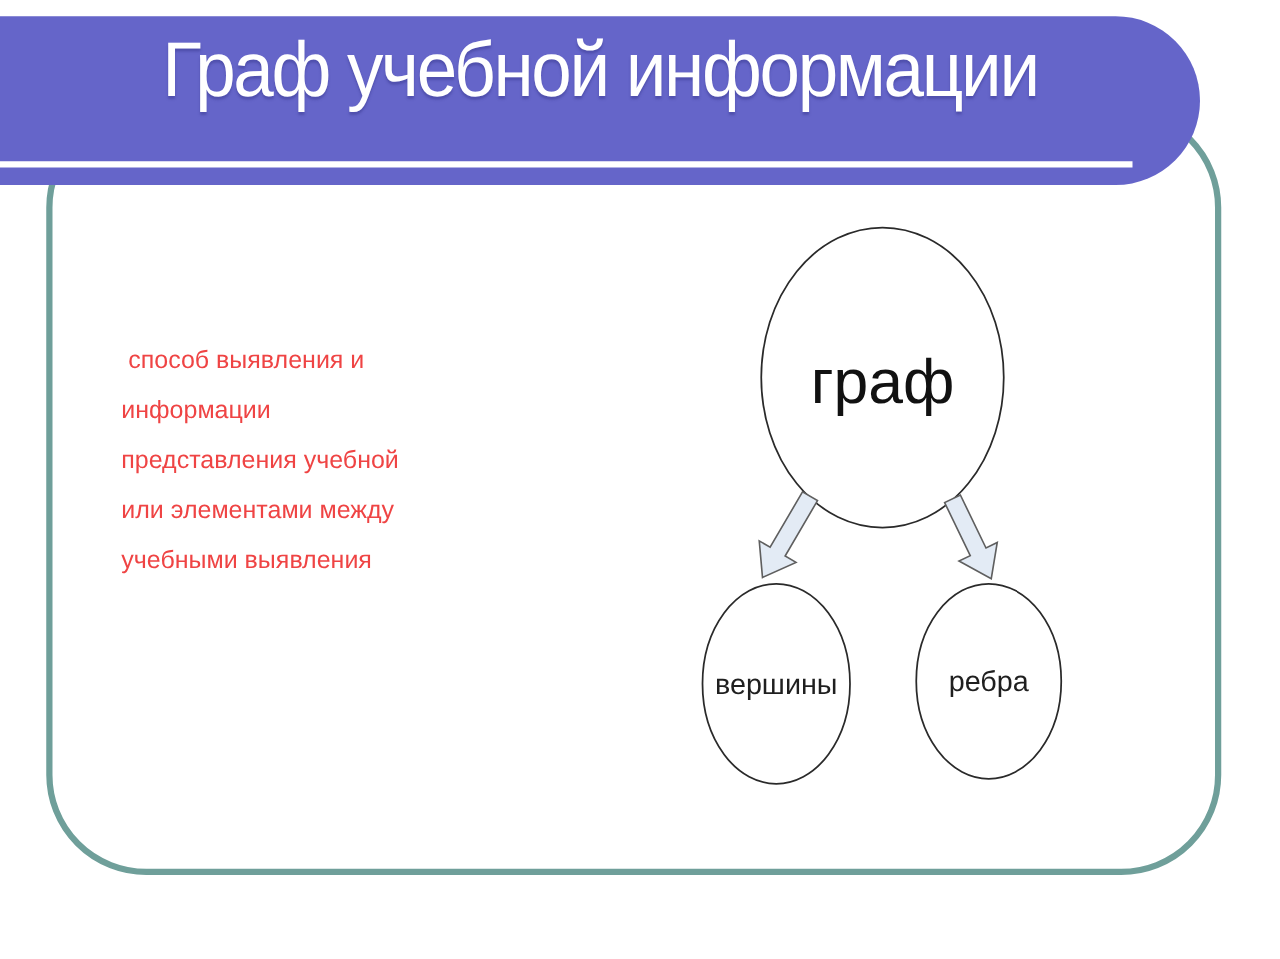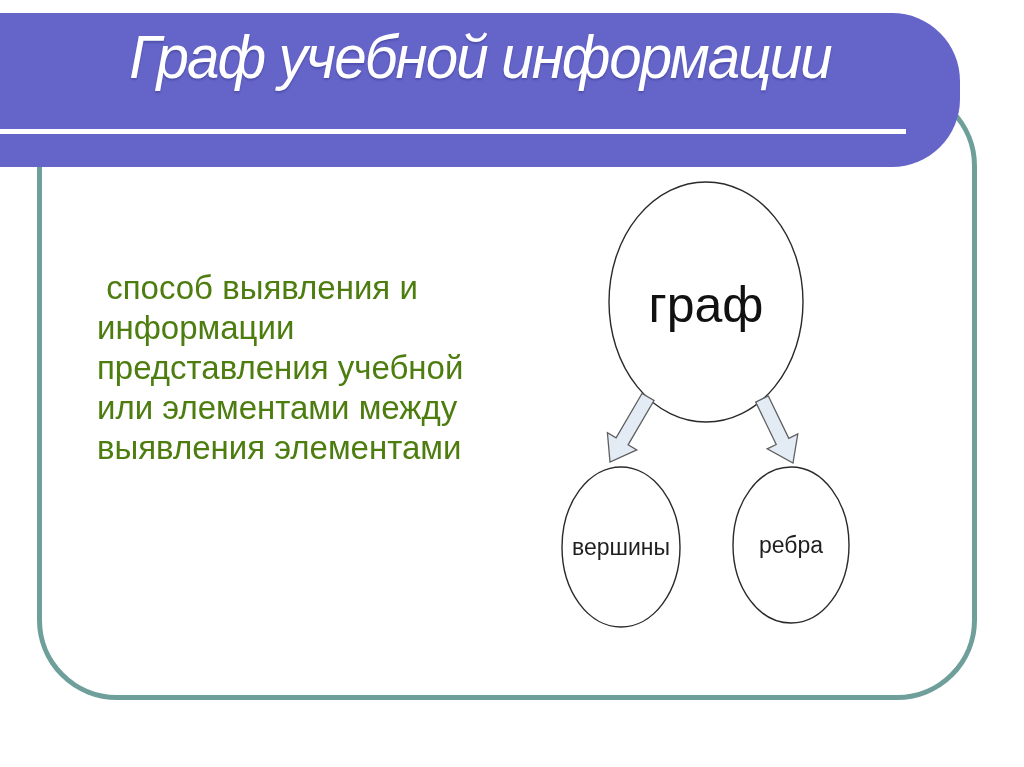--- a/index.html
+++ b/index.html
@@ -26,25 +26,24 @@
     border-radius: 80px;
     background: transparent;
     z-index: 1;
   }
   
   .banner {
     position: absolute;
     left: 0;
     top: 13px;
     width: 960px;
-    height: 154px;
+    height: 135px;
     background: #6565c9;
     border-radius: 0 68px 68px 0;
     z-index: 2;
-    font-style: italic;
   }
   .banner-title {
     position: absolute;
     left: 0;
     top: 8px;
     width: 100%;
     margin: 0;
     text-align: center;
     color: #ffffff;
     font-size: 62px;
@@ -62,22 +61,22 @@
     height: 5px;
     background: #ffffff;
   }
   
   .description {
     position: absolute;
     left: 97px;
     top: 268px;
     width: 440px;
     z-index: 3;
-    color: #4d7c0f;
-    font-size: 33px;
+    color: #ef4444;
+    font-size: 20px;
     line-height: 40px;
   }
   .description .line {
     white-space: pre;
   }
   
   .diagram {
     position: absolute;
     left: 540px;
     top: 160px;
@@ -116,21 +115,21 @@
   <div class="banner">
     <h1 class="banner-title">Граф учебной информации</h1>
     <div class="banner-underline"></div>
   </div>
 
   <div class="description">
     <div class="line"> способ выявления и</div>
     <div class="line">информации</div>
     <div class="line">представления учебной</div>
     <div class="line">или элементами между</div>
-    <div class="line">выявления элементами</div>
+    <div class="line">учебными выявления</div>
   </div>
 
   <svg class="diagram" width="345" height="495" viewBox="540 160 345 495">
 
     <ellipse class="node-ellipse" cx="706" cy="302" rx="97" ry="120"></ellipse>
     <text class="node-label-root" x="706" y="322">граф</text>
 
     <polygon class="arrow-shape" points="642.0,393.5 616.1,437.8 607.4,432.7 610.0,462.0 636.8,449.9 628.1,444.8 654.0,400.5"></polygon>
 
     <polygon class="arrow-shape" points="768.3,396.0 788.8,438.4 797.8,434.0 793.0,463.0 767.2,448.8 776.2,444.5 755.7,402.1"></polygon>

